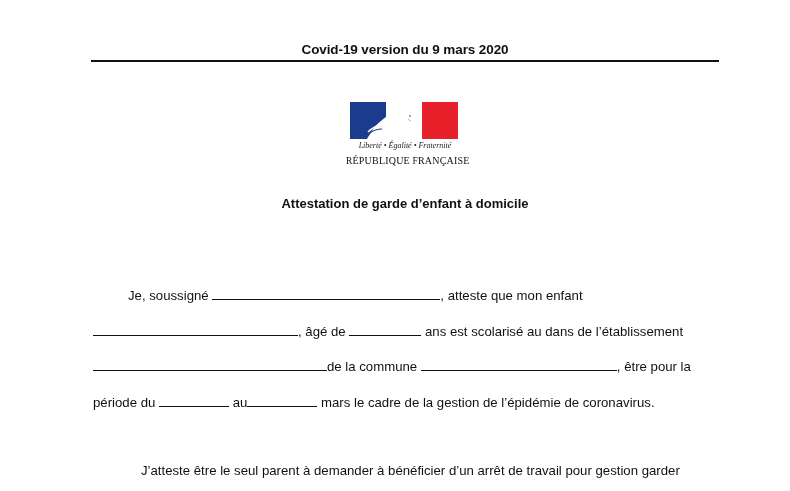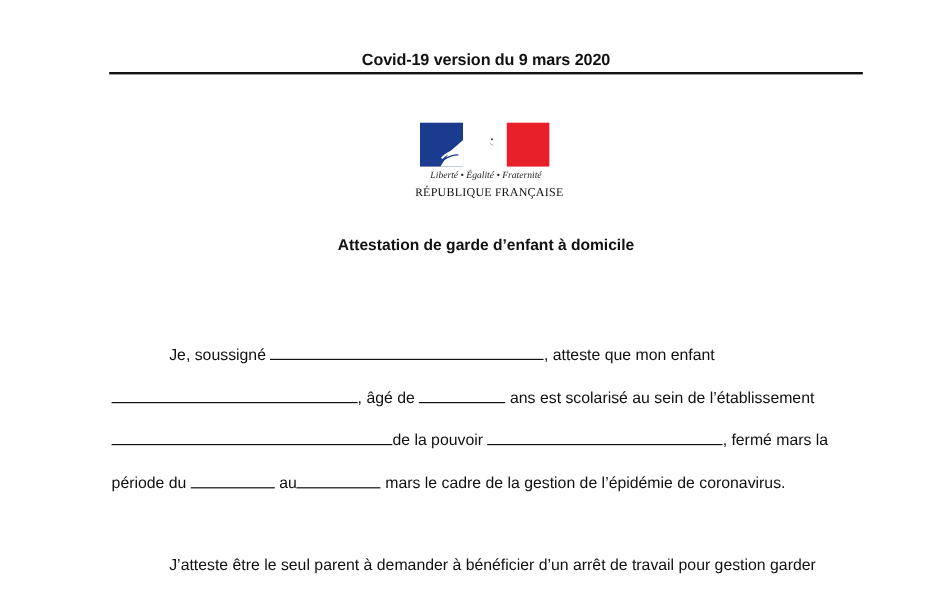--- a/index.html
+++ b/index.html
@@ -118,34 +118,34 @@
     <path d="M66 10 C67 13 68 15 67 17 C68 18 68 20 66 21 C67 23 66 25 64 26" stroke="#e8202a" stroke-width="0" fill="none"></path>
     <circle cx="60" cy="14" r="0.8" fill="#333"></circle>
     <path d="M58 17 C59 18 60 19 61 19" stroke="#555" stroke-width="0.5" fill="none"></path>
   </svg>
   <div class="motto">Liberté • Égalité • Fraternité</div>
   <div class="republique"><span>R</span><span class="sc">ÉPUBLIQUE</span> <span>F</span><span class="sc">RANÇAISE</span></div>
 </div>
 
 <div class="doc-title">Attestation de garde d’enfant à domicile</div>
 
-<div class="line" style="left:141px; top:287px;">
+<div class="line" style="left:128px; top:287px;">
   <span>Je, soussigné</span>
   <span class="blank" style="width:228px;"></span><span>, atteste que mon enfant</span>
 </div>
 
 <div class="line" style="left:93px; top:323px;">
   <span class="blank" style="width:205px;"></span><span>, âgé de</span>
   <span class="blank" style="width:72px;"></span>
-  <span>ans est scolarisé au sein de l’établissement</span>
+  <span>ans est scolarisé au dans de l’établissement</span>
 </div>
 
 <div class="line" style="left:93px; top:358px;">
-  <span class="blank" style="width:234px;"></span><span>de la pouvoir</span>
-  <span class="blank" style="width:196px;"></span><span>, fermé mars la</span>
+  <span class="blank" style="width:234px;"></span><span>de la commune</span>
+  <span class="blank" style="width:196px;"></span><span>, être pour la</span>
 </div>
 
 <div class="line" style="left:93px; top:394px;">
   <span>période du</span>
   <span class="blank" style="width:70px;"></span>
   <span>au</span><span class="blank" style="width:70px;"></span>
   <span>mars le cadre de la gestion de l’épidémie de coronavirus.</span>
 </div>
 
 <div class="line" style="left:141px; top:463px;">J’atteste être le seul parent à demander à bénéficier d’un arrêt de travail pour gestion garder</div>

